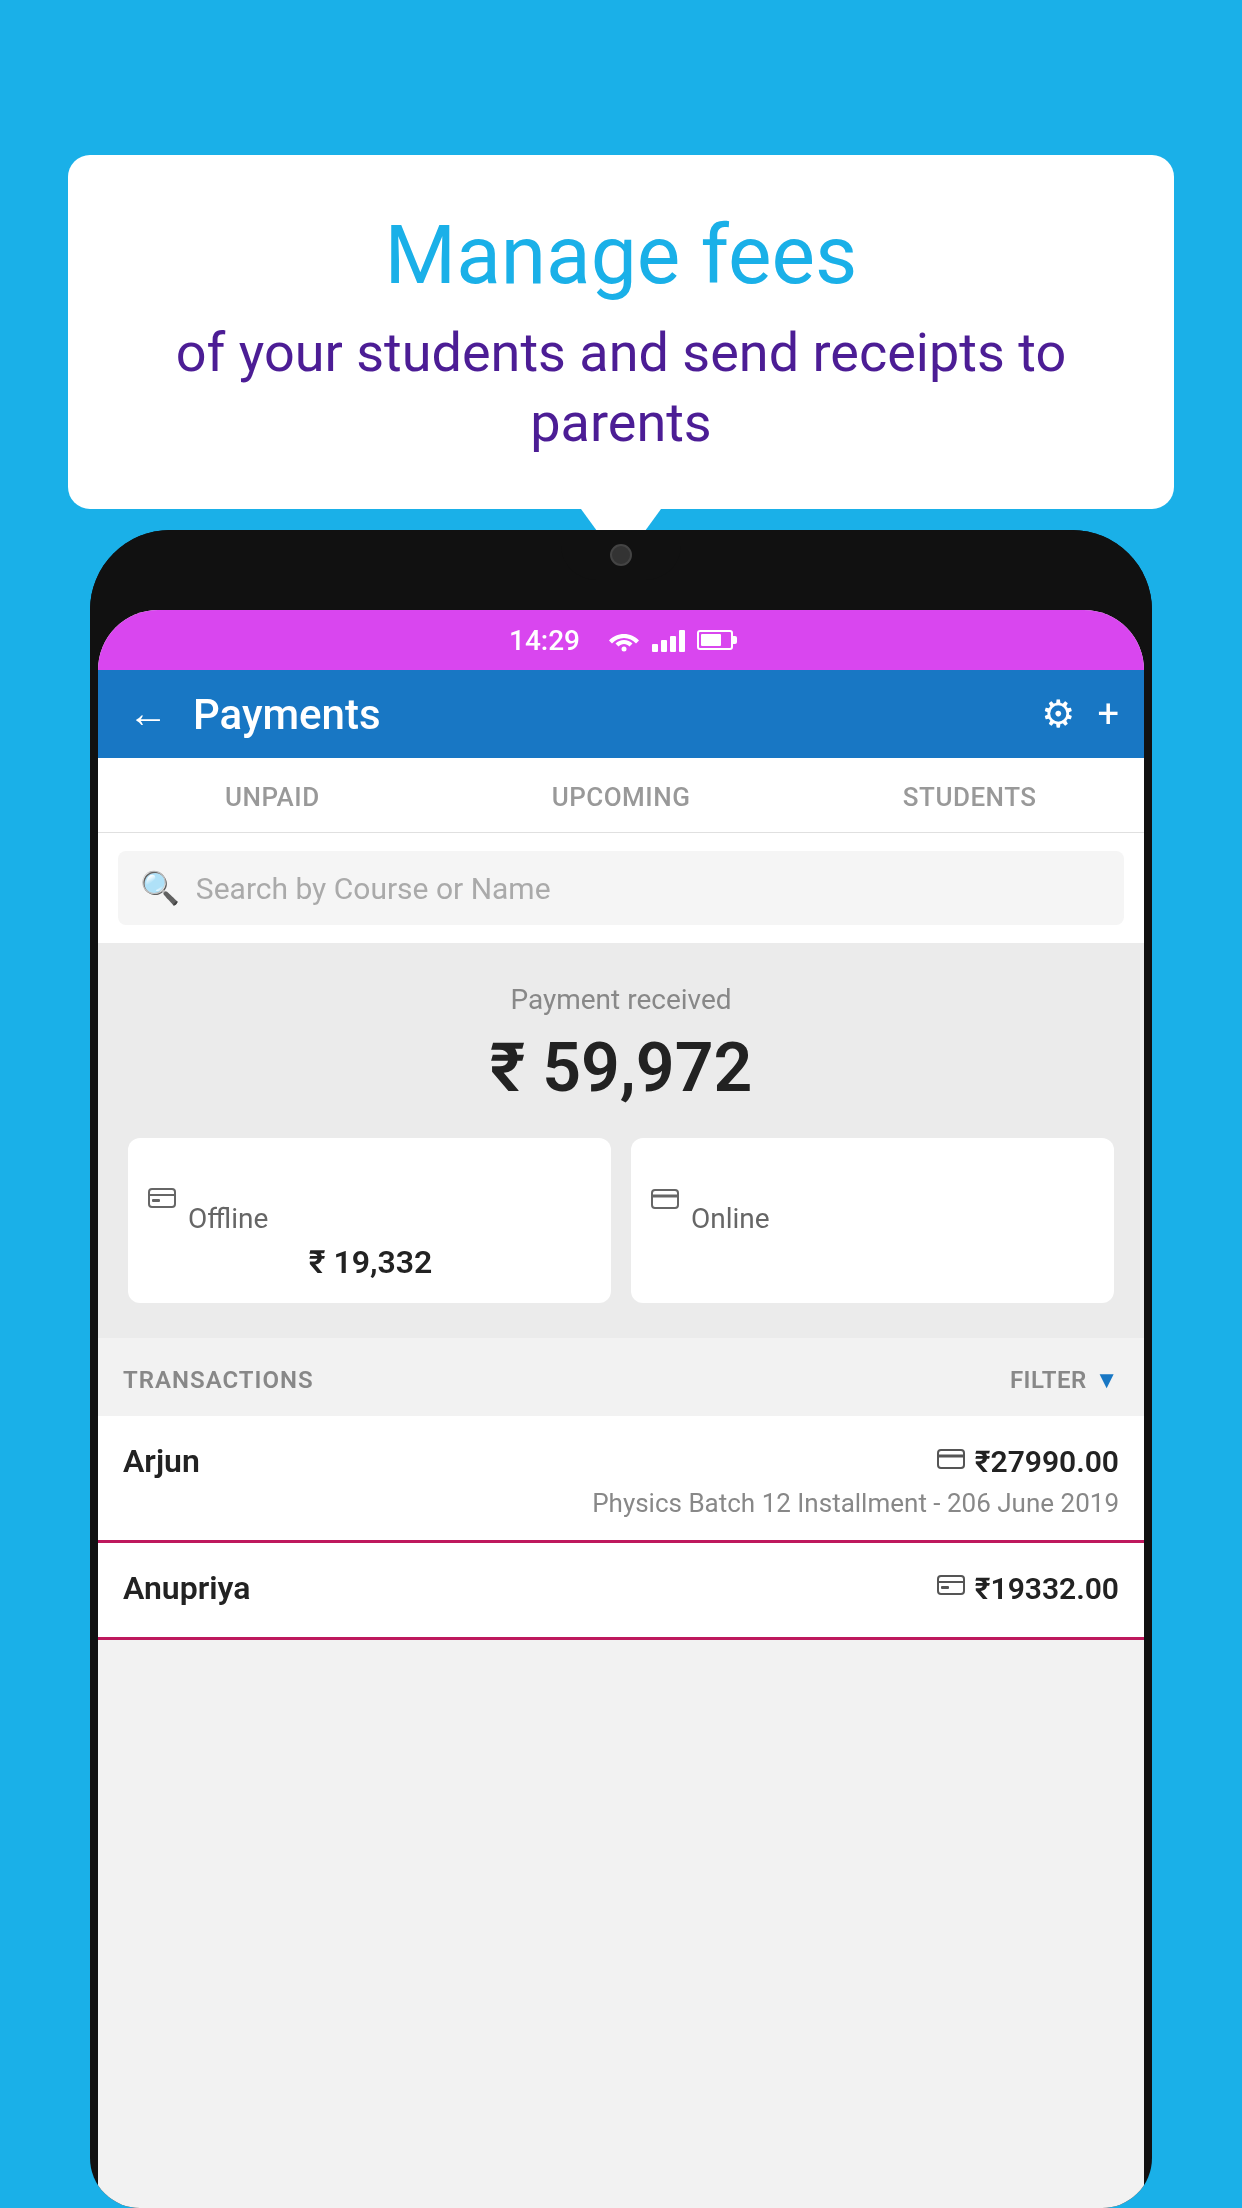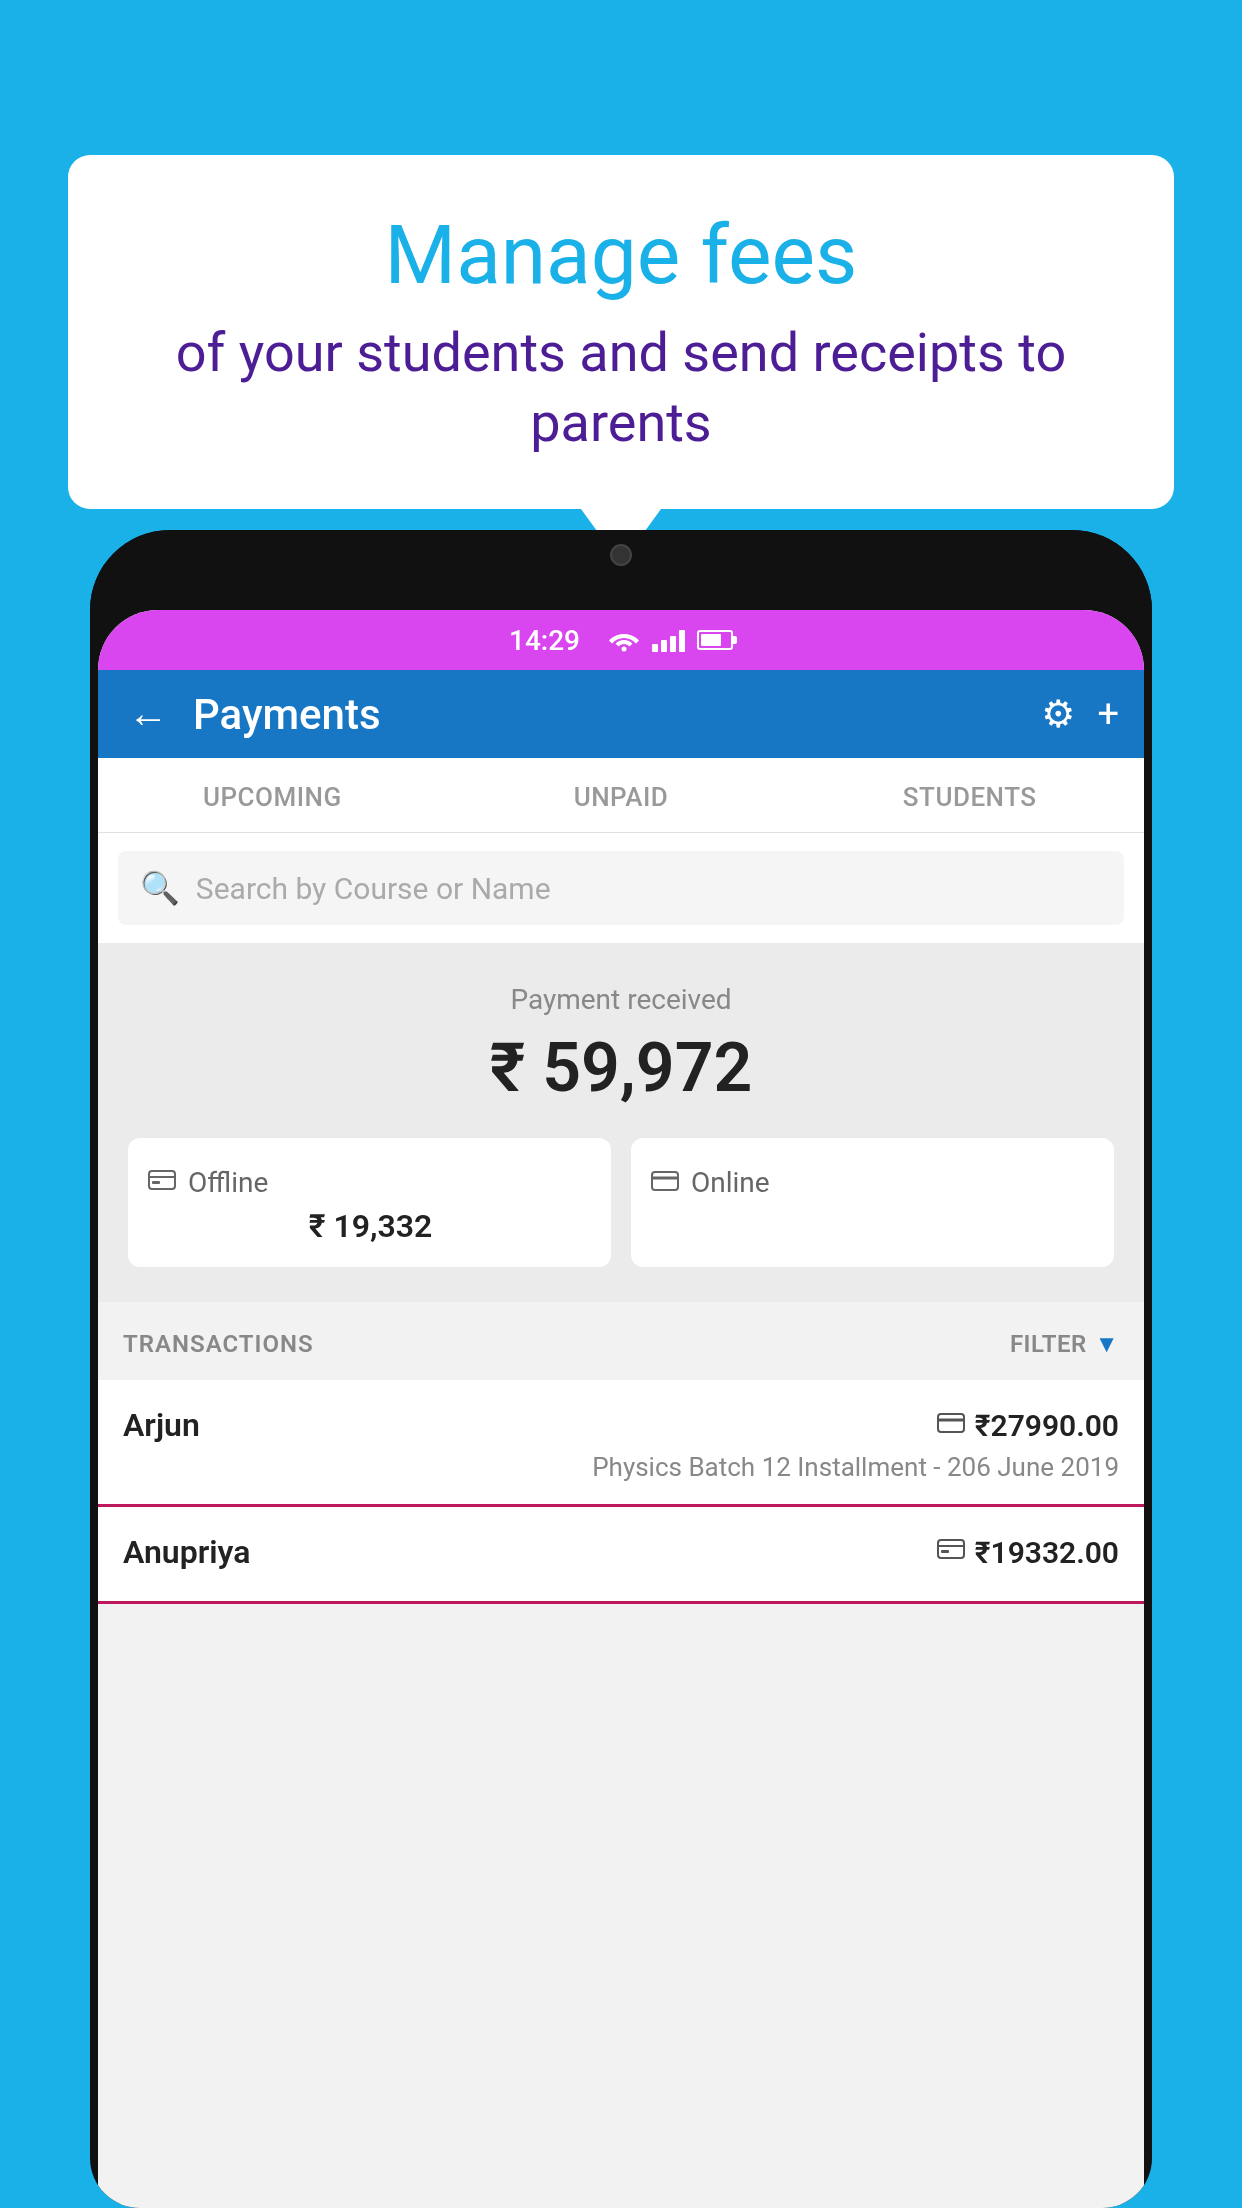--- a/index.html
+++ b/index.html
@@ -310,20 +310,21 @@
     }
 
     .payment-card-icon {
       font-size: 26px;
       color: #666;
     }
 
     .payment-card-label {
       font-size: 28px;
       color: #666;
+      margin-top: 36px;
     }
 
     .payment-card-amount {
       font-size: 32px;
       font-weight: 600;
       color: #222;
       padding-left: 2px;
     }
 
     
@@ -473,22 +474,22 @@
       <div class="app-header">
         <span class="back-btn">←</span>
         <span class="header-title">Payments</span>
         <div class="header-icons">
           <span class="header-icon-btn">⚙</span>
           <span class="header-icon-btn">+</span>
         </div>
       </div>
 
       <div class="tabs-bar">
+        <div class="tab-item">UNPAID</div>
         <div class="tab-item">UPCOMING</div>
-        <div class="tab-item">UNPAID</div>
         <div class="tab-item">STUDENTS</div>
       </div>
 
       <div class="search-container">
         <div class="search-input-wrapper">
           <span class="search-icon-el">🔍</span>
           <span class="search-placeholder">Search by Course or Name</span>
         </div>
       </div>
 

